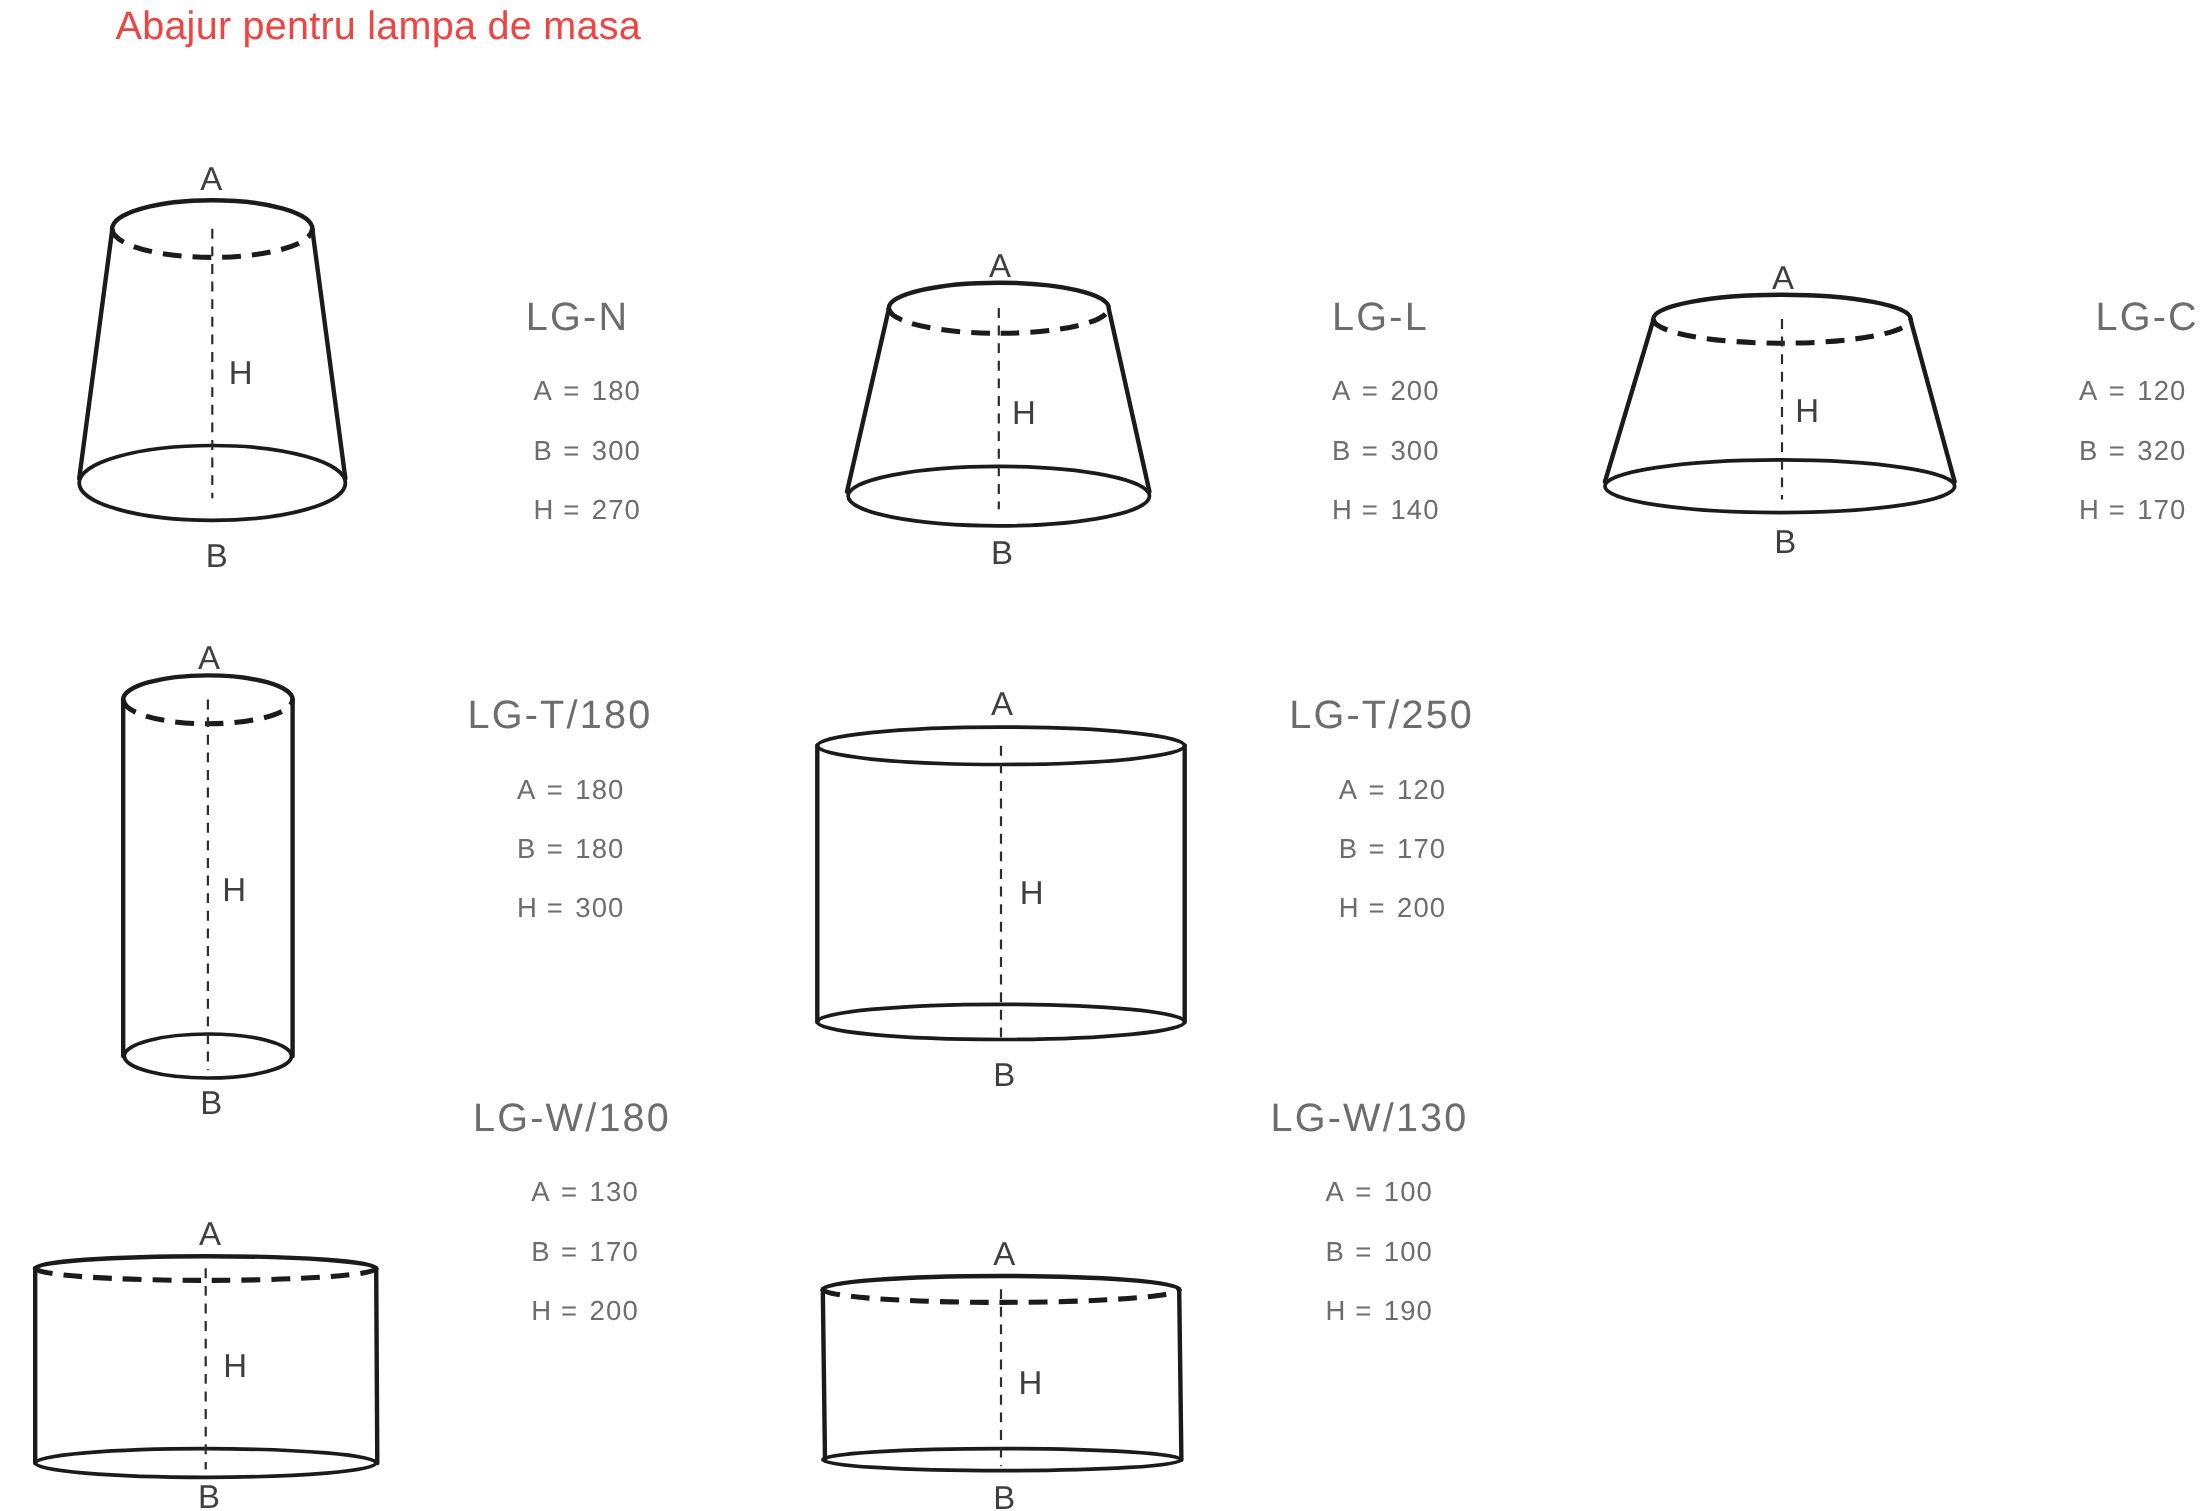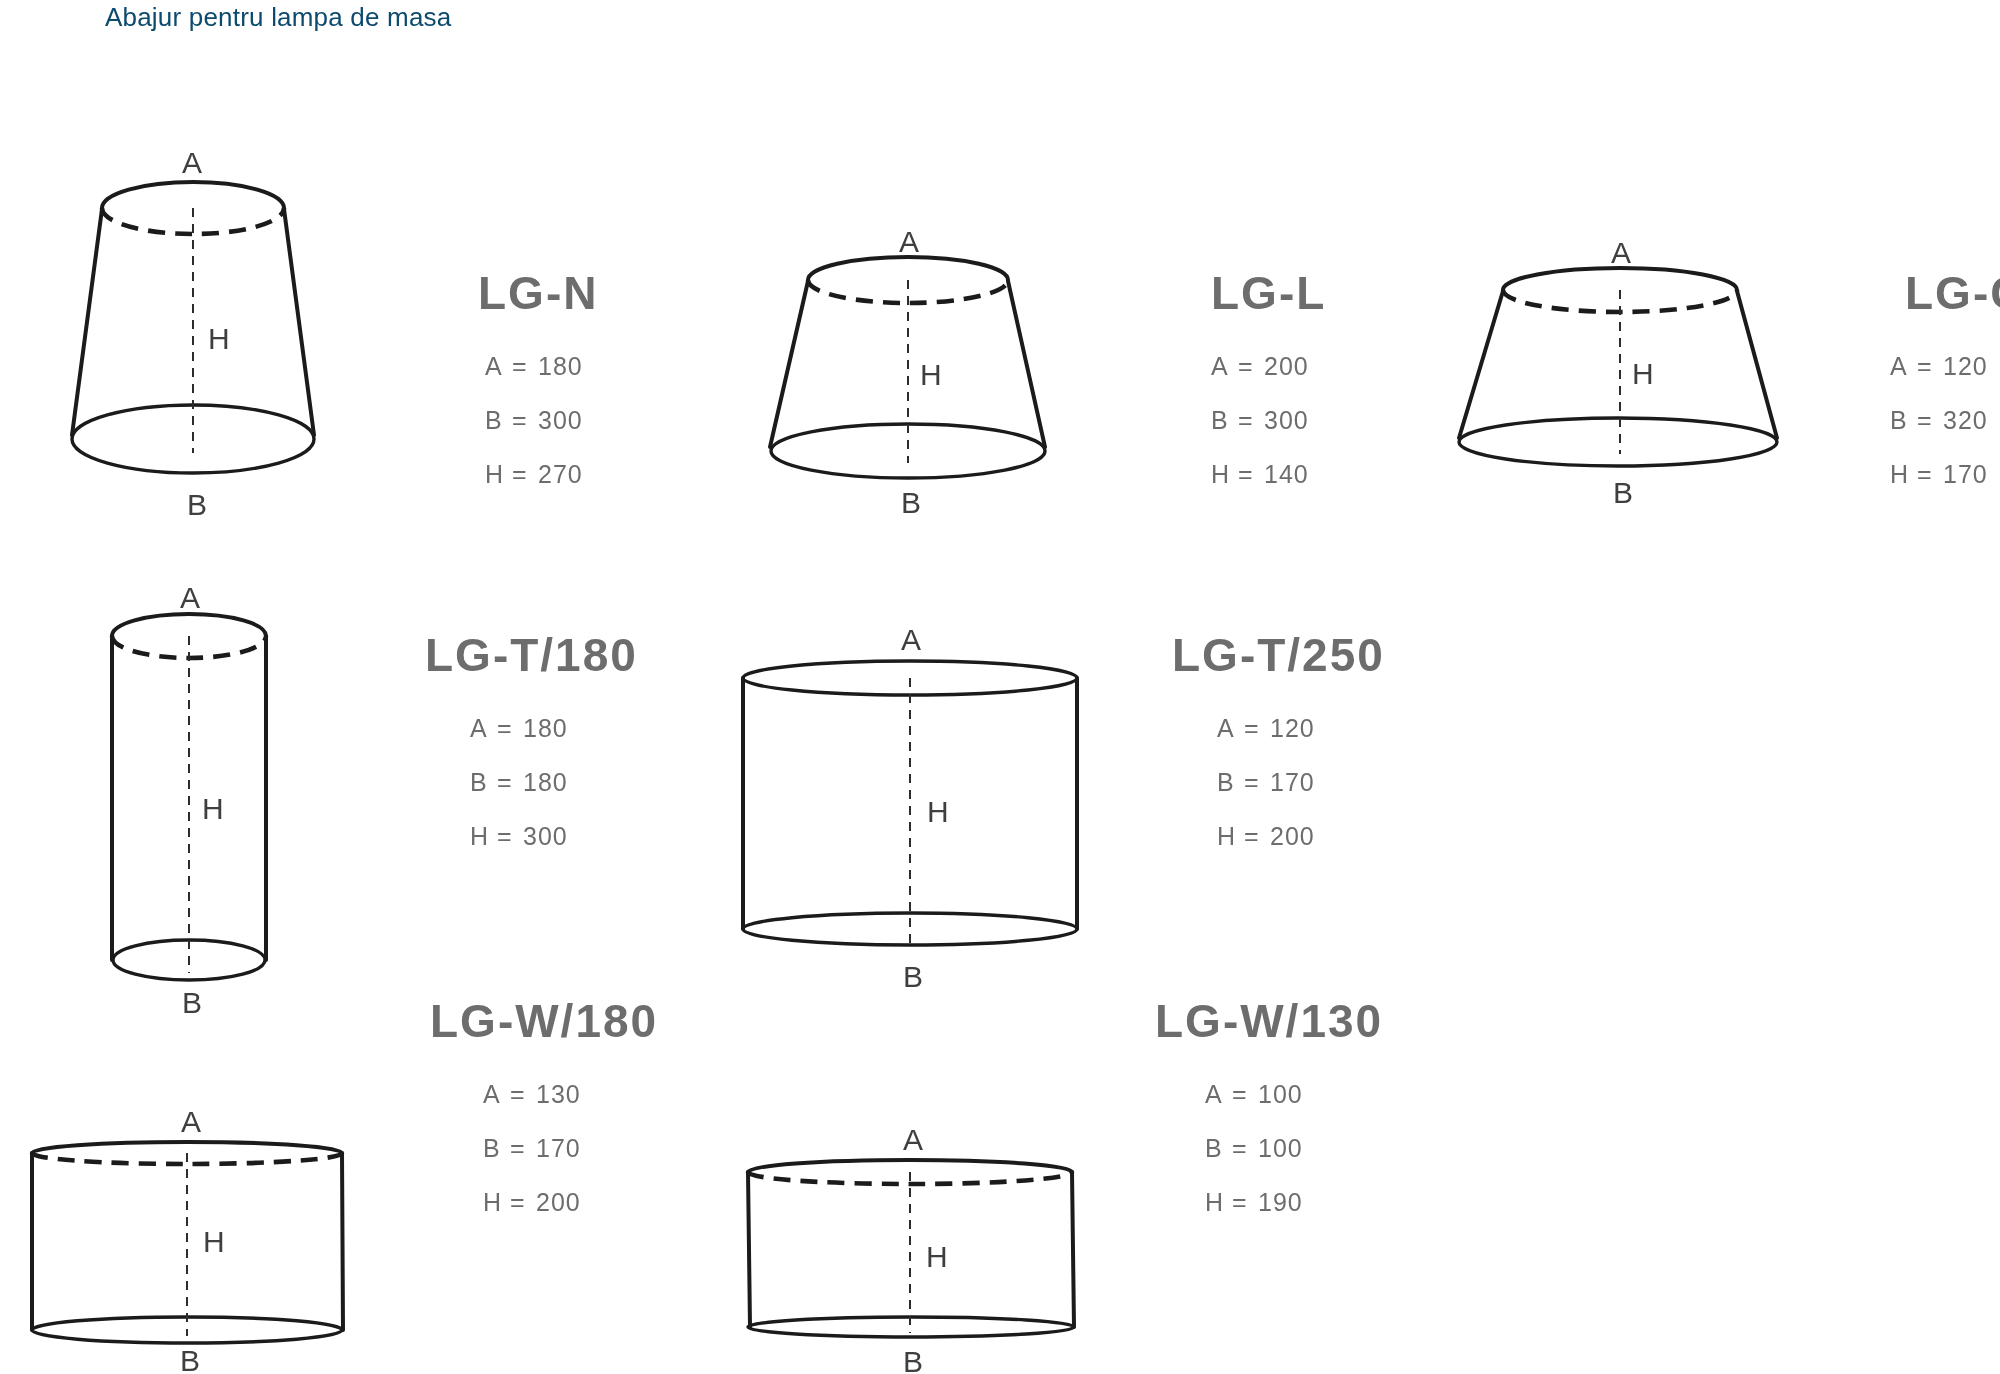--- a/index.html
+++ b/index.html
@@ -1,27 +1,27 @@
 <!DOCTYPE html>
 <html><head>
 <meta charset="utf-8">
 <style>
   html,body{margin:0;padding:0;}
   body{width:2000px;height:1374px;background:#ffffff;overflow:hidden;position:relative;
        font-family:"Liberation Sans",sans-serif;}
-  .page-title{position:absolute;left:105px;top:2px;font-size:26px;color:#0c4a6e;
+  .page-title{position:absolute;left:105px;top:2px;font-size:36px;color:#ef4444;
               letter-spacing:.2px;white-space:nowrap;}
   svg.shape{position:absolute;overflow:visible;}
   .stroke{fill:none;stroke:#1b1b1b;stroke-width:4;stroke-linecap:round;}
   .thin{stroke-width:3.4;}
   .dashedrim{fill:none;stroke:#1b1b1b;stroke-width:4.6;stroke-dasharray:17 10;stroke-linecap:butt;}
   .axis{fill:none;stroke:#2c2c2c;stroke-width:2;stroke-dasharray:9 7;}
   .lbl{font-family:"Liberation Sans",sans-serif;font-size:30px;fill:#3f3f3f;font-weight:400;}
   .spec{position:absolute;color:#6d6d6d;}
-  .spec-title{font-size:46px;line-height:1;letter-spacing:2px;white-space:nowrap;font-weight:700;}
+  .spec-title{font-size:36px;line-height:1;letter-spacing:2px;white-space:nowrap;font-weight:400;}
   .rows{margin-top:36px;}
   .dim-row{display:flex;height:54px;font-size:25px;letter-spacing:1px;align-items:flex-start;}
   .dk{width:27px;}
   .de{width:26px;}
 </style>
 </head>
 <body>
 
 <div class="page-title">Abajur pentru lampa de masa</div>
 

